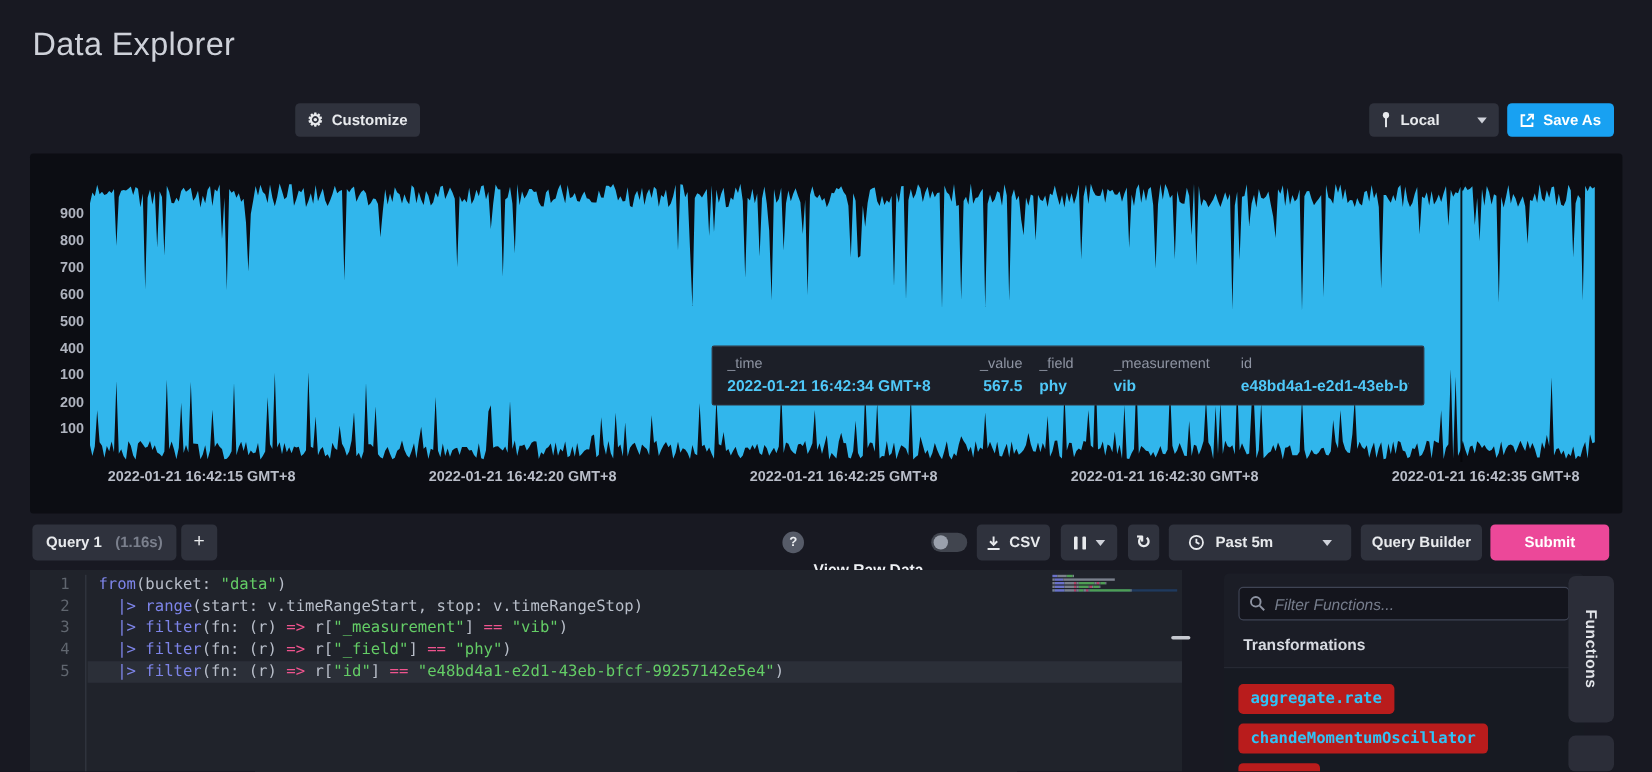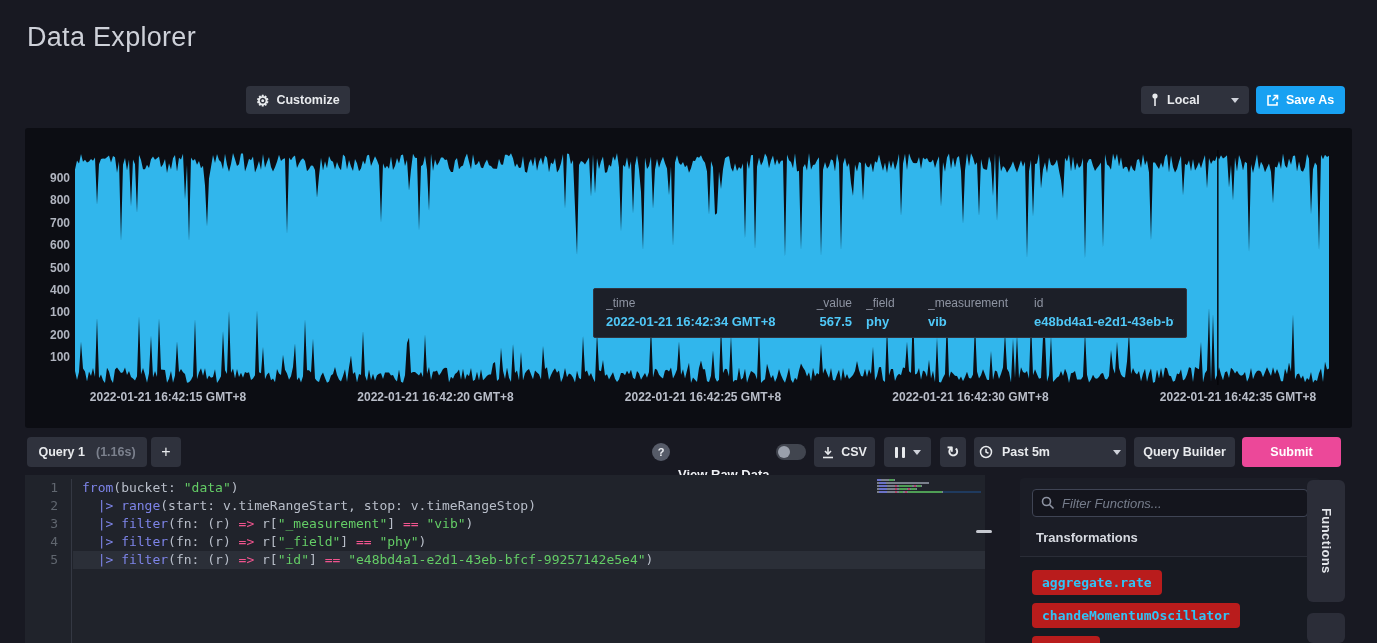--- a/index.html
+++ b/index.html
@@ -58,21 +58,21 @@
                    color:#eef0f4; font-size:13px; font-weight:700;margin-top:23px; }
   #raw-toggle { position:absolute; left:776px; top:444px; width:30px; height:16px; border-radius:8px;
                 background:#41454f; cursor:pointer; }
   #raw-toggle .knob { position:absolute; left:2px; top:2px; width:12px; height:12px;
                       border-radius:50%; background:#9aa0ac; }
   #csv-btn { left:814px; width:61px; }
   #pause-btn { left:884px; width:47px; gap:4px; }
   .pbar { width:3px; height:11px; background:#e8eaed; border-radius:1px; display:inline-block; }
   #pause-btn .caret { margin-left:4px; }
   #refresh-btn { left:940px; width:26px; font-size:15px; font-weight:700; }
-  #range-dd { left:974px; width:152px; justify-content:space-between; padding:0 5px; }
+  #range-dd { left:974px; width:152px; justify-content:space-between; padding:0 16px; }
   #qb-btn { left:1134px; width:101px; background:#2f323d; }
   #submit-btn { left:1242px; width:99px; background:#ec4899; color:#fff; }
 
   
   #editor { position:absolute; left:25px; top:475px; width:960px; height:168px;
             background:#20232b; font-family:"DejaVu Sans Mono", monospace; font-size:13px; }
   #gutter { position:absolute; left:0; top:4px; width:47px; color:#60666f; text-align:right;
             border-right:1px solid #343843; height:164px; }
   #gutter div { height:18px; line-height:18px; padding-right:13px; }
   #active-line { position:absolute; left:48px; right:0; height:18px; background:#2b2f38; z-index:0; }

